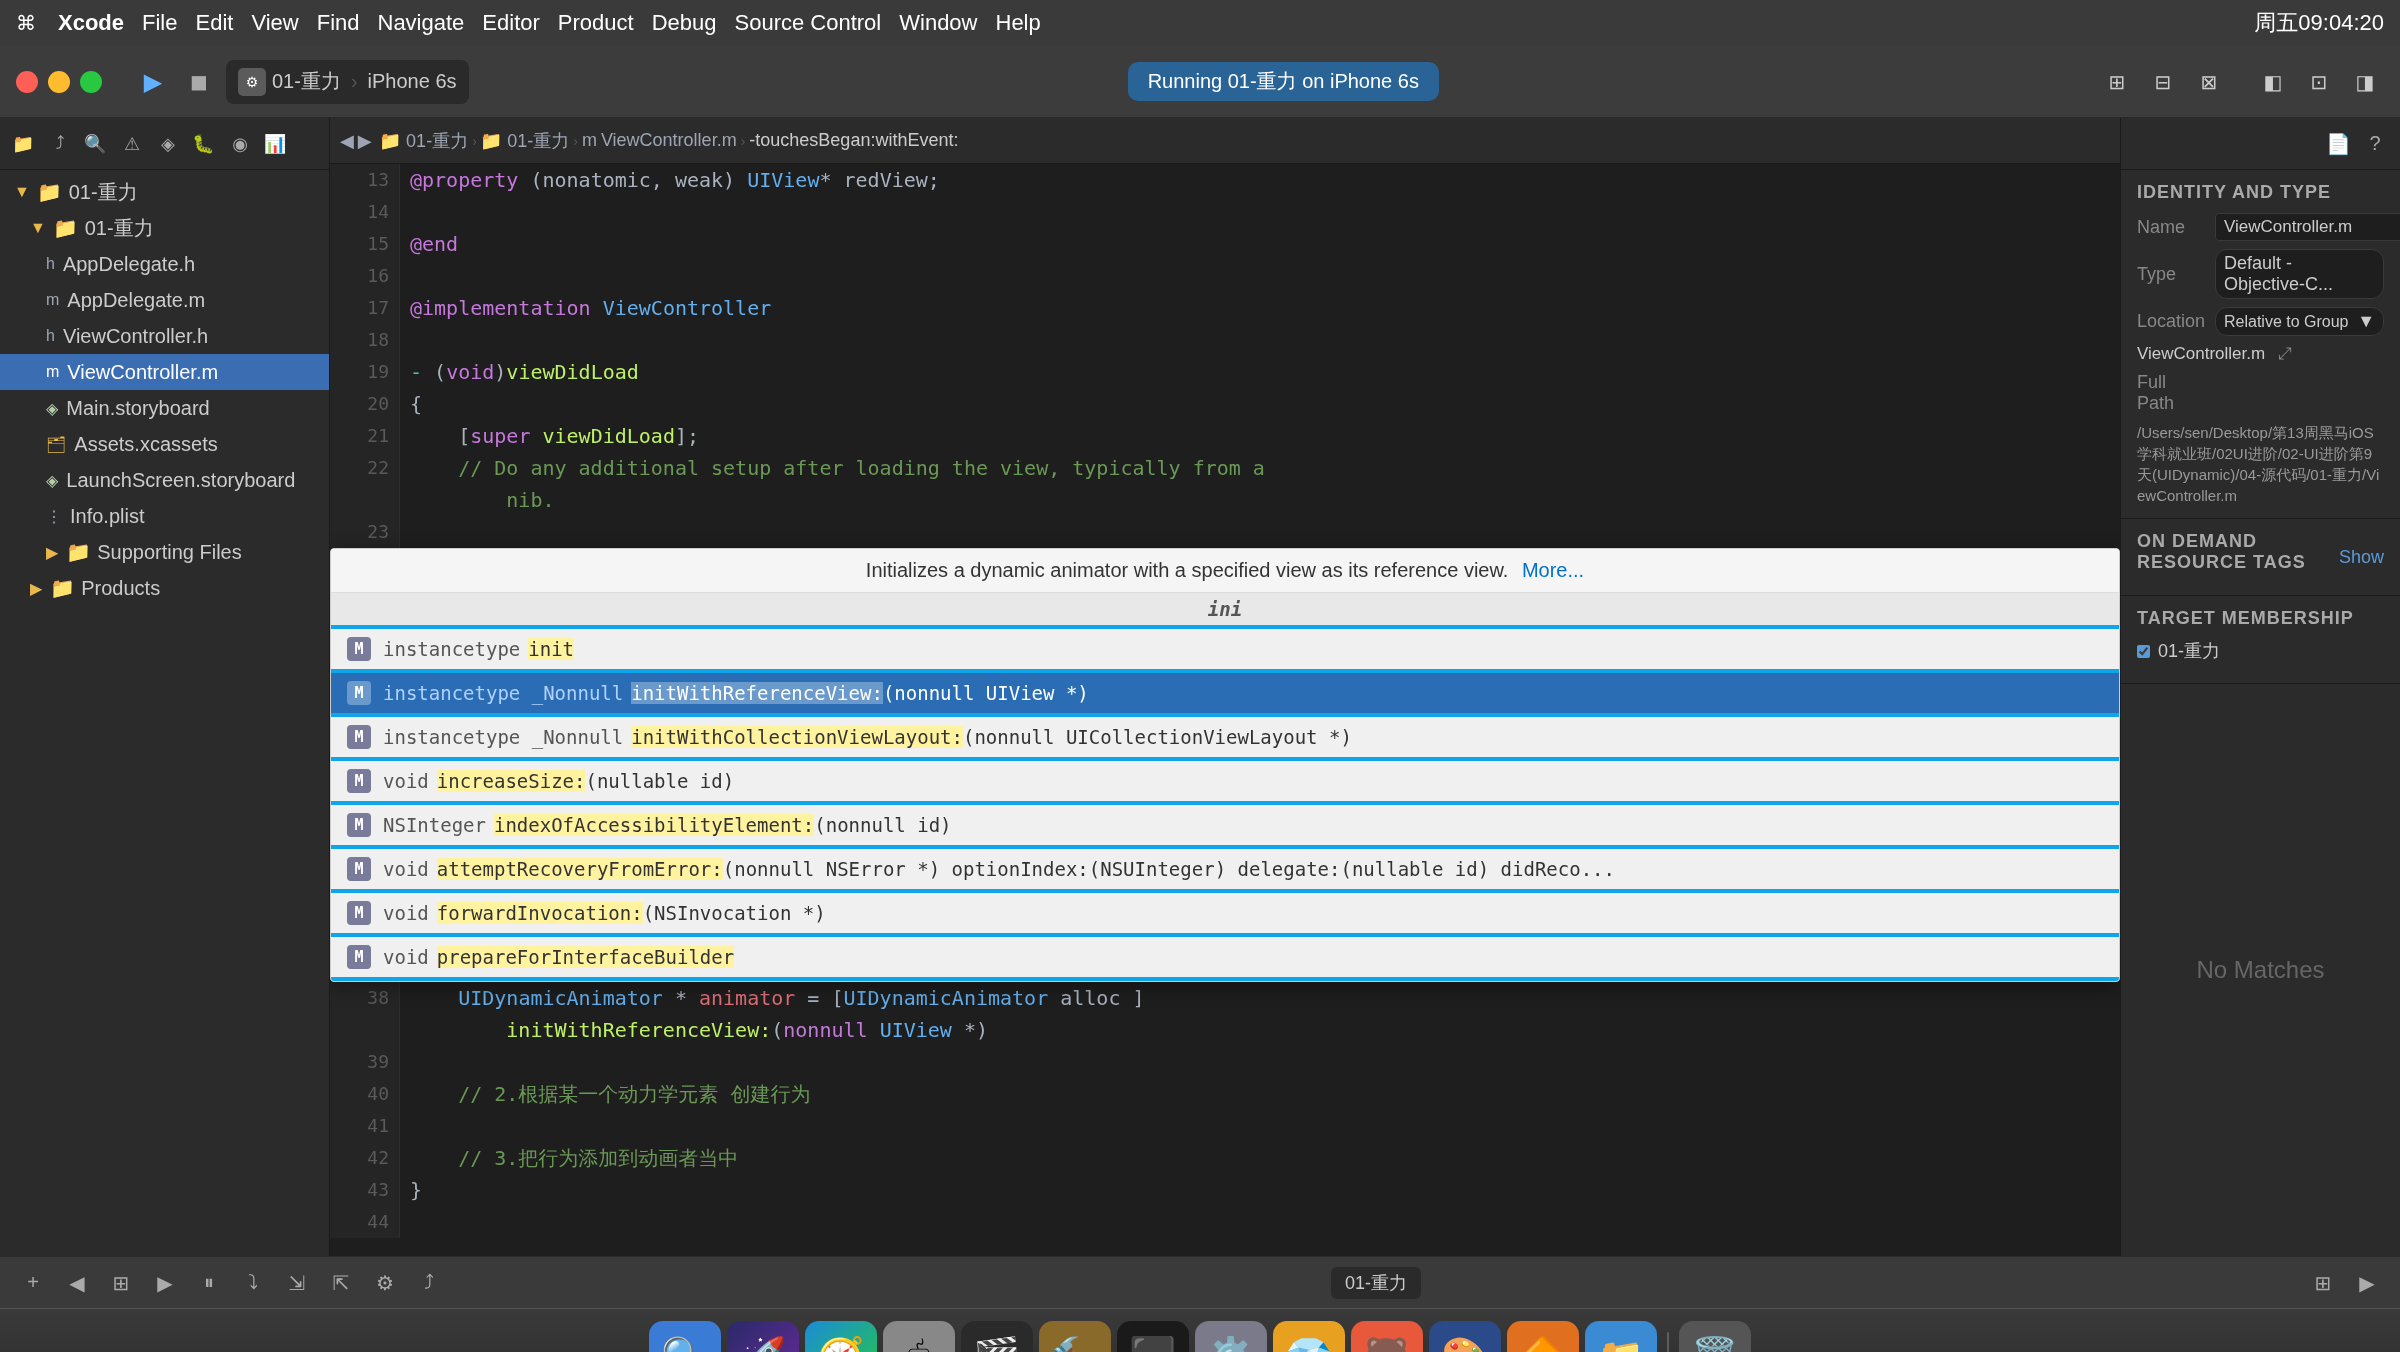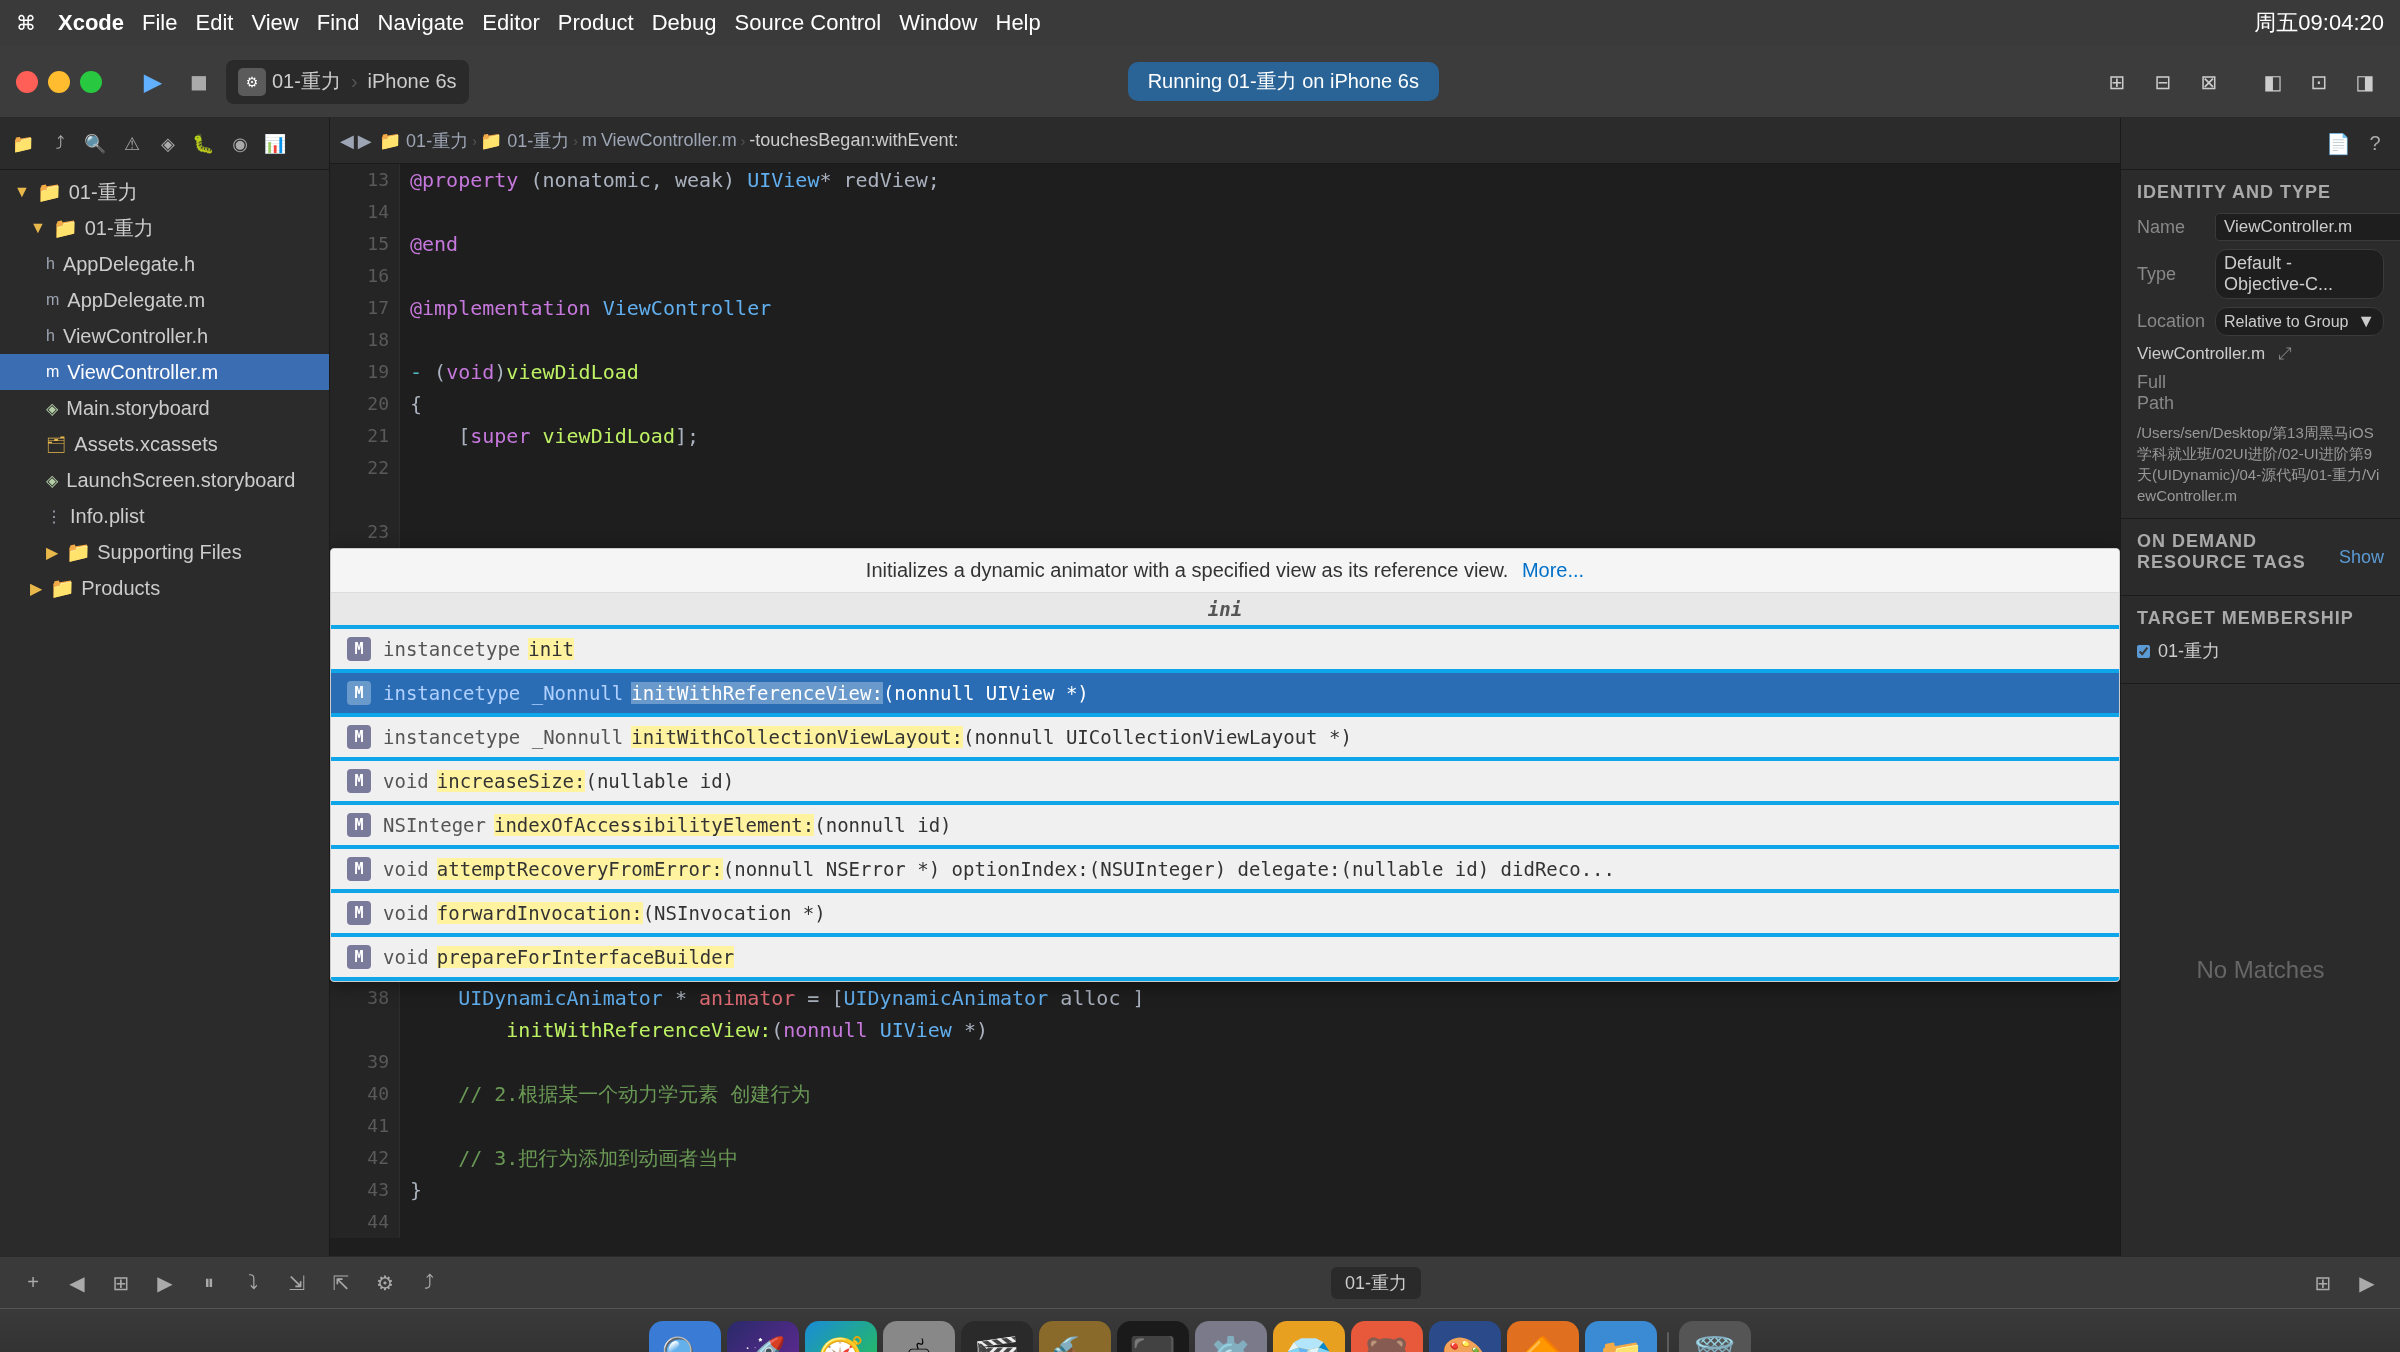--- a/index.html
+++ b/index.html
@@ -640,20 +640,22 @@
           <div class="code-lines">
             <div class="code-line"><span class="kw">@property</span> <span class="plain">(nonatomic, weak) </span><span class="cls">UIView</span><span class="plain">* redView;</span></div>
             <div class="code-line"></div>
             <div class="code-line"><span class="kw">@end</span></div>
             <div class="code-line"></div>
             <div class="code-line"><span class="kw">@implementation</span> <span class="cls">ViewController</span></div>
             <div class="code-line"></div>
             <div class="code-line"><span class="kw2">-</span> <span class="plain">(</span><span class="kw">void</span><span class="plain">)</span><span class="func-name">viewDidLoad</span></div>
             <div class="code-line"><span class="plain">{</span></div>
             <div class="code-line"><span class="plain">    [</span><span class="kw">super</span><span class="plain"> </span><span class="func-name">viewDidLoad</span><span class="plain">];</span></div>
+            <div class="code-line"><span class="cmt">    // Do any additional setup after loading the view, typically from a</span></div>
+            <div class="code-line"><span class="cmt">        nib.</span></div>
             <div class="code-line"></div>
           </div>
         </div>
 
         <div class="autocomplete-popup" style="position:relative; left:0; top:0; width:100%;">
           <div class="autocomplete-header">
             <span>Initializes a dynamic animator with a specified view as its reference view.</span>
             <a href="#">More...</a>
           </div>
           <div class="autocomplete-list">

